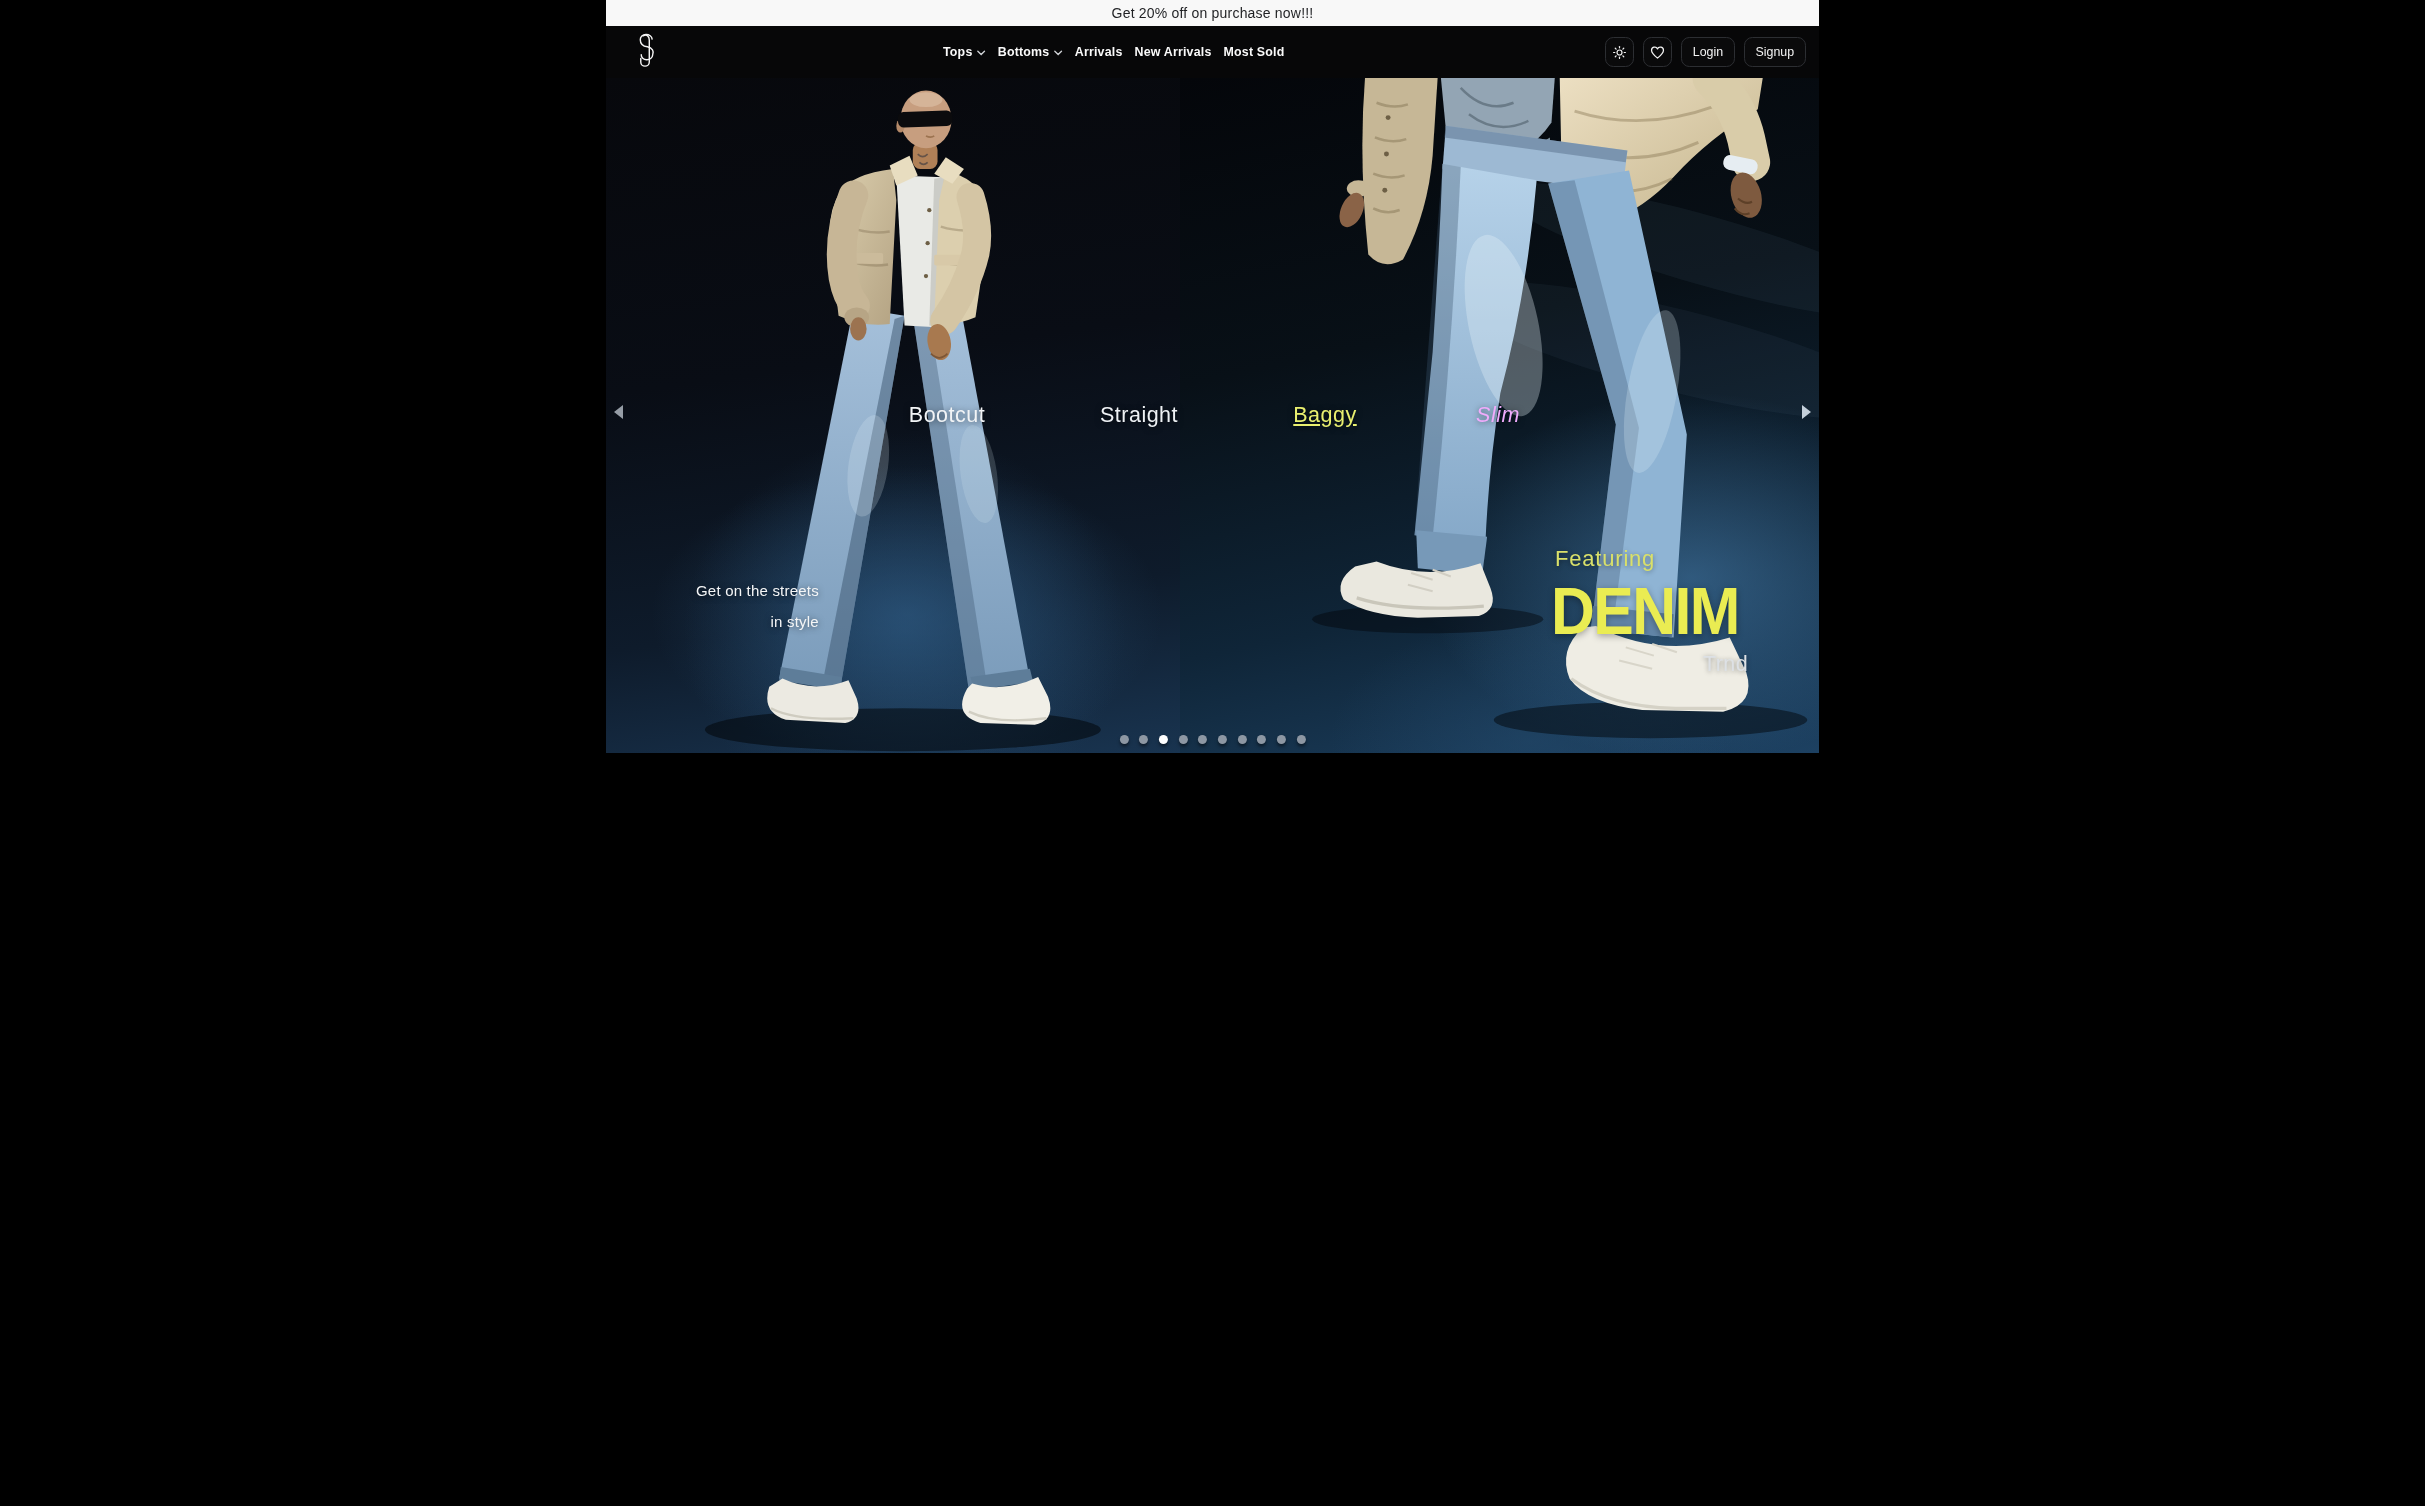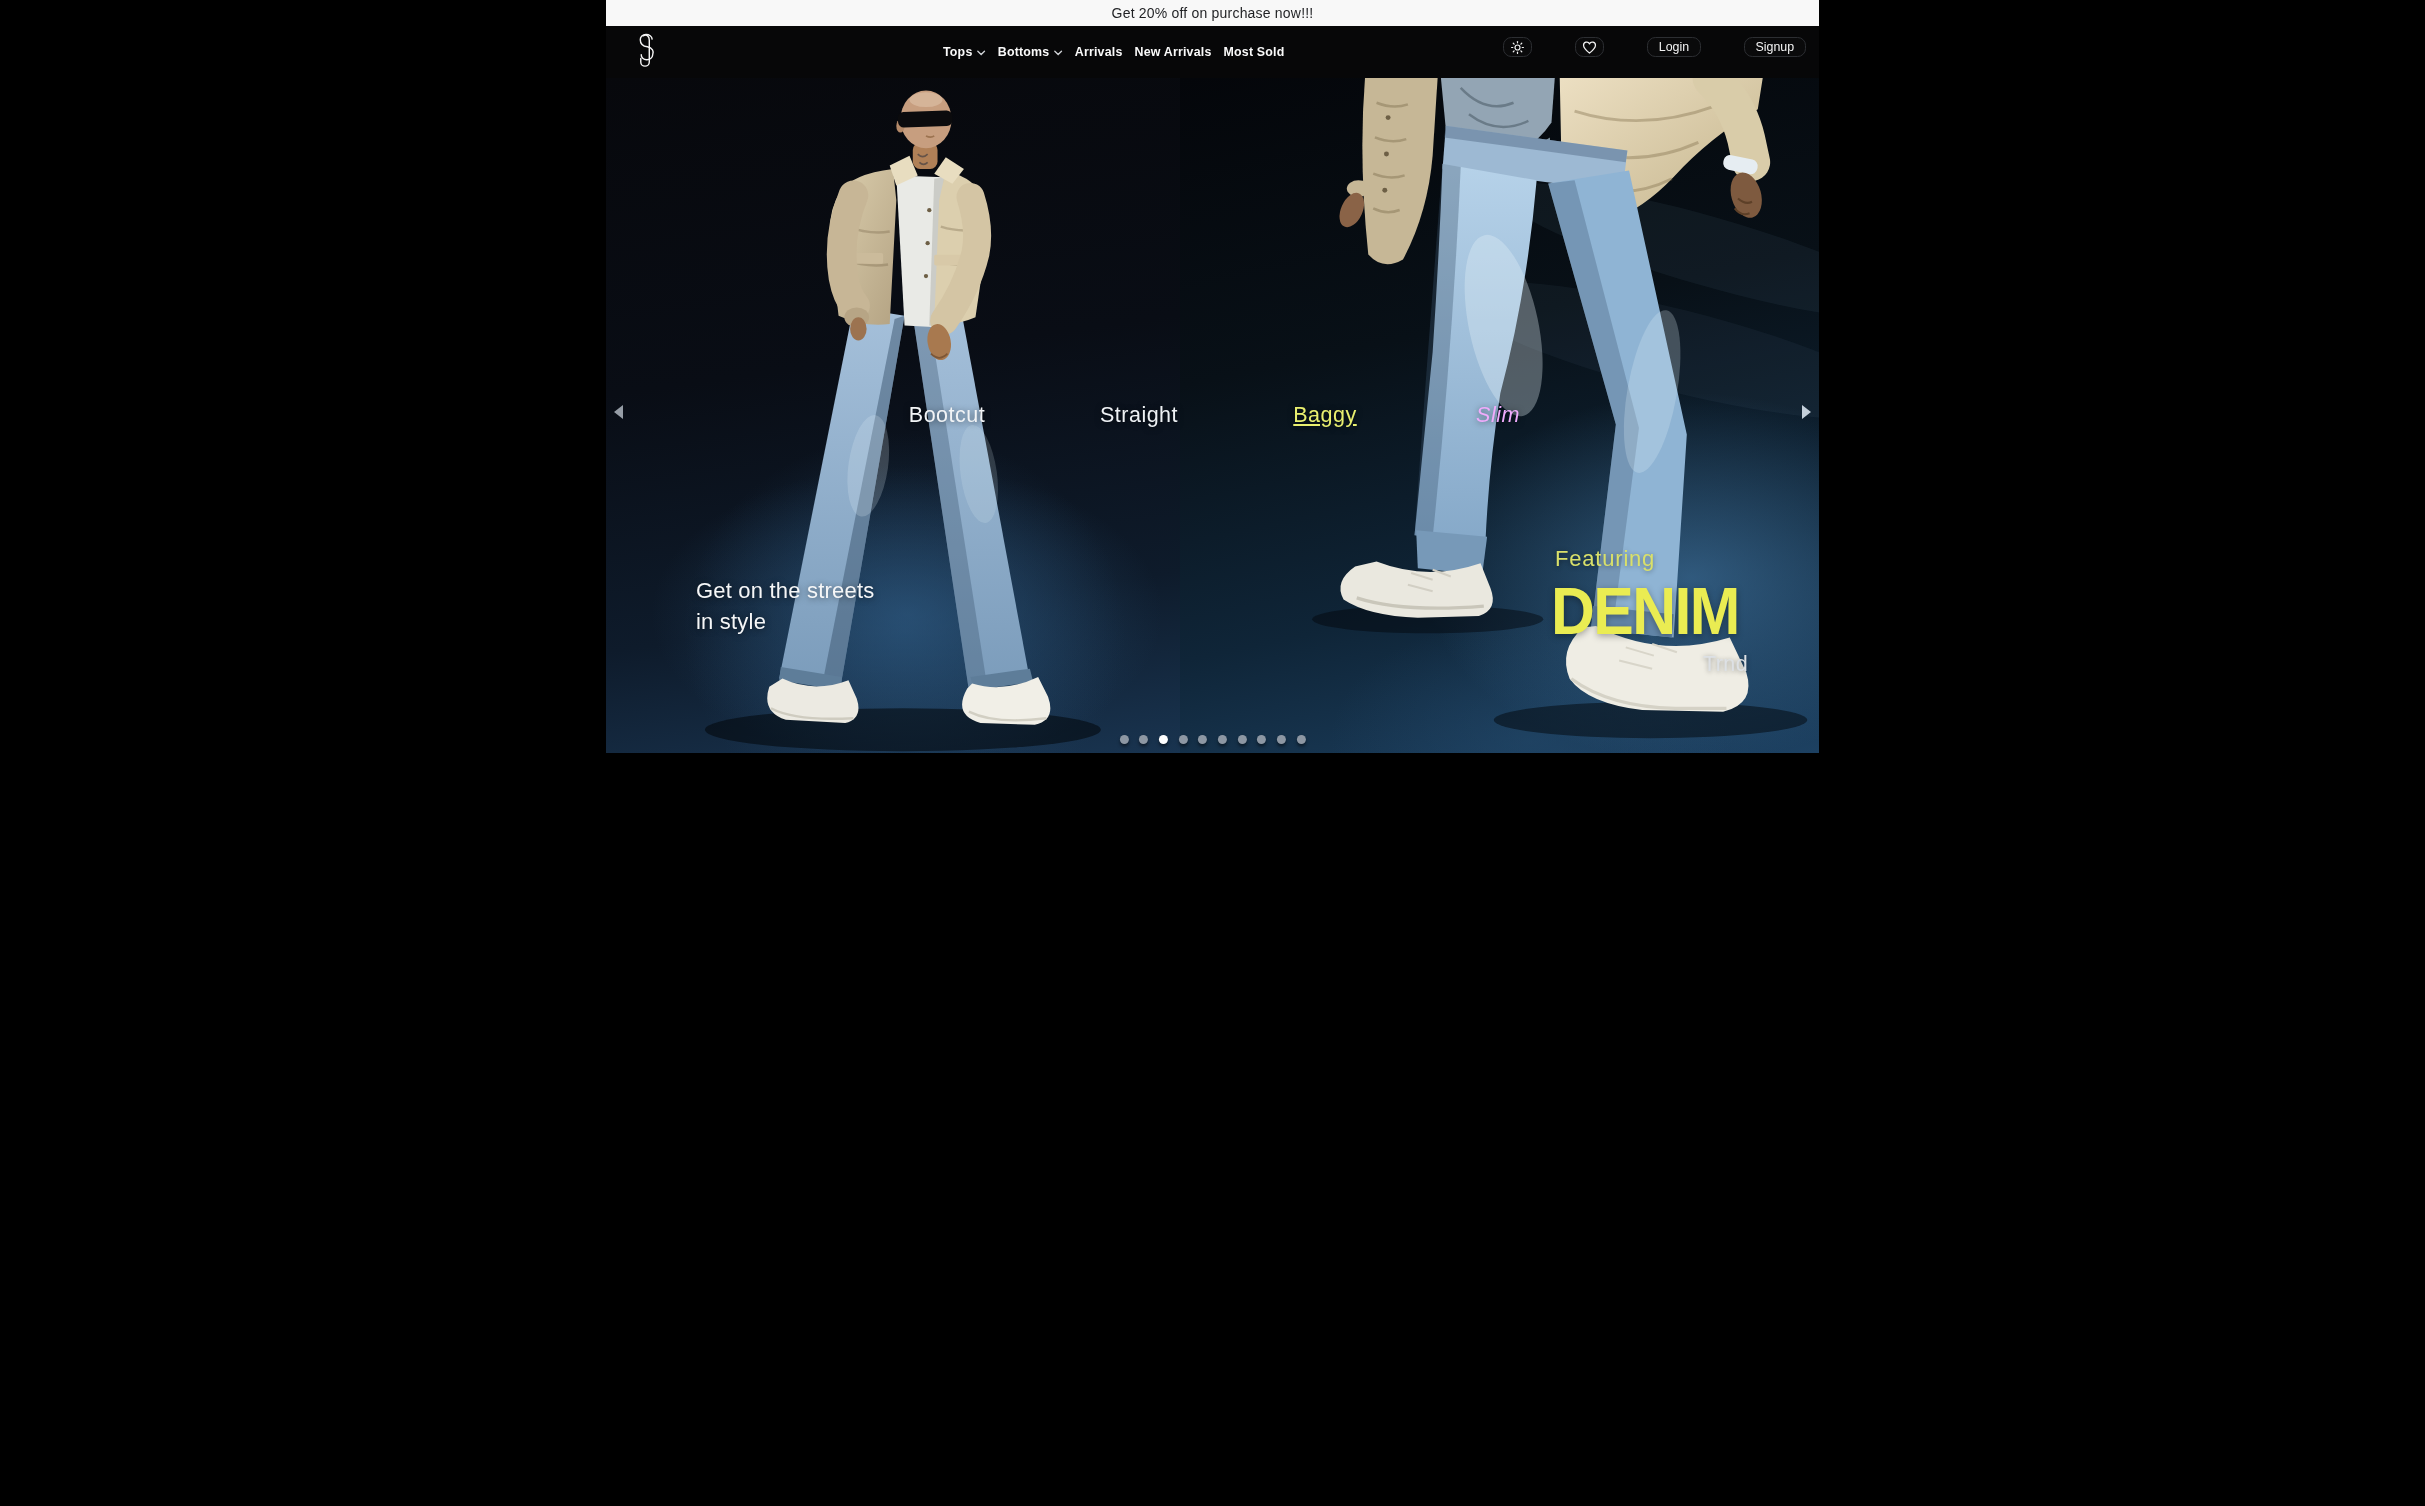--- a/index.html
+++ b/index.html
@@ -12,44 +12,44 @@
   .promo span{font-size:14px;color:#1f2023;letter-spacing:0.2px;}
 
   
   .nav{position:absolute;top:25.6px;left:0;width:100%;height:53px;background:#070708;}
   .logo{position:absolute;left:27px;top:7.4px;width:25px;height:36px;display:block;}
   .nav-menu{position:absolute;left:337px;top:0;height:53px;display:flex;align-items:center;gap:12px;}
   .nav-item{display:flex;align-items:center;gap:5px;color:#fafafa;font-size:12.4px;font-weight:700;
             letter-spacing:0.2px;text-decoration:none;cursor:pointer;}
   .chev{display:block;margin-top:1.7px;}
   .nav-actions{position:absolute;right:13.2px;top:11.6px;display:flex;gap:9px;align-items:center;}
-  .nav-btn{height:20px;background:#0a0a0b;border:0.8px solid #2c2e32;border-radius:8.3px;color:#f3f3f3;
-           display:flex;align-items:center;justify-content:center;cursor:pointer;margin-left:34px;}
+  .nav-btn{height:30px;background:#0a0a0b;border:0.8px solid #2c2e32;border-radius:8.3px;color:#f3f3f3;
+           display:flex;align-items:center;justify-content:center;cursor:pointer;}
   .icon-btn{width:29px;}
   .text-btn{padding:0 10.7px;font-size:12.4px;font-weight:400;}
 
   
   .hero{position:absolute;top:78px;left:0;width:1213px;height:675px;overflow:hidden;}
   .panel{position:absolute;top:0;height:675px;}
   .panel-left{left:0;width:574px;
     background:
       radial-gradient(55% 42% at 52% 82%, rgba(41,86,126,.50), rgba(41,86,126,0) 70%),
       linear-gradient(172deg,#07080c 0%,#090d15 42%,#0e1b2b 76%,#193450 100%);}
   .panel-right{left:574px;width:639px;
     background:
       radial-gradient(58% 38% at 80% 74%, rgba(74,130,178,.55), rgba(74,130,178,0) 72%),
       radial-gradient(45% 26% at 55% 98%, rgba(38,78,114,.45), rgba(38,78,114,0) 70%),
       linear-gradient(168deg,#04060a 0%,#081017 38%,#0f2538 72%,#1d4162 100%);}
   .panel svg{position:absolute;top:0;left:0;}
 
   
   .style-label{position:absolute;transform:translateX(-50%);font-size:21.5px;font-weight:500;
                letter-spacing:0.5px;color:#f1f3f5;text-shadow:0 0.8px 6.6px rgba(0,0,0,.55);white-space:nowrap;}
-  .tagline{position:absolute;left:90px;top:498px;font-size:22px;font-weight:500;color:#f5f6f7;
-           line-height:30.5px;letter-spacing:0.2px;text-shadow:0 0.8px 6.6px rgba(0,0,0,.5);}
+  .tagline{position:absolute;left:90px;top:498px;font-size:15px;font-weight:500;color:#f5f6f7;
+           line-height:30.5px;letter-spacing:0.2px;text-shadow:0 0.8px 6.6px rgba(0,0,0,.5);text-align:right;}
   .eyebrow{position:absolute;left:949px;top:468px;font-size:22px;font-weight:300;letter-spacing:0.8px;
            text-shadow:0 0.8px 5px rgba(0,0,0,.4);}
   .brand-big{position:absolute;left:945px;top:495px;font-size:66px;font-weight:800;letter-spacing:-1.7px;
              transform:scaleX(.92);transform-origin:left top;text-shadow:0 1.7px 8.3px rgba(0,0,0,.35);}
   .brand-suffix{position:absolute;right:71px;top:574px;font-size:21.5px;font-weight:400;letter-spacing:0.4px;
                 text-shadow:0 0.8px 5px rgba(0,0,0,.4);}
 
   
   .dots{position:absolute;left:50%;top:657px;transform:translateX(-50%);display:flex;gap:10.7px;}
   .dot{width:9px;height:9px;border-radius:50%;background:#8d97a3;box-shadow:0 2.5px 3.3px rgba(0,0,0,.45);cursor:pointer;}

